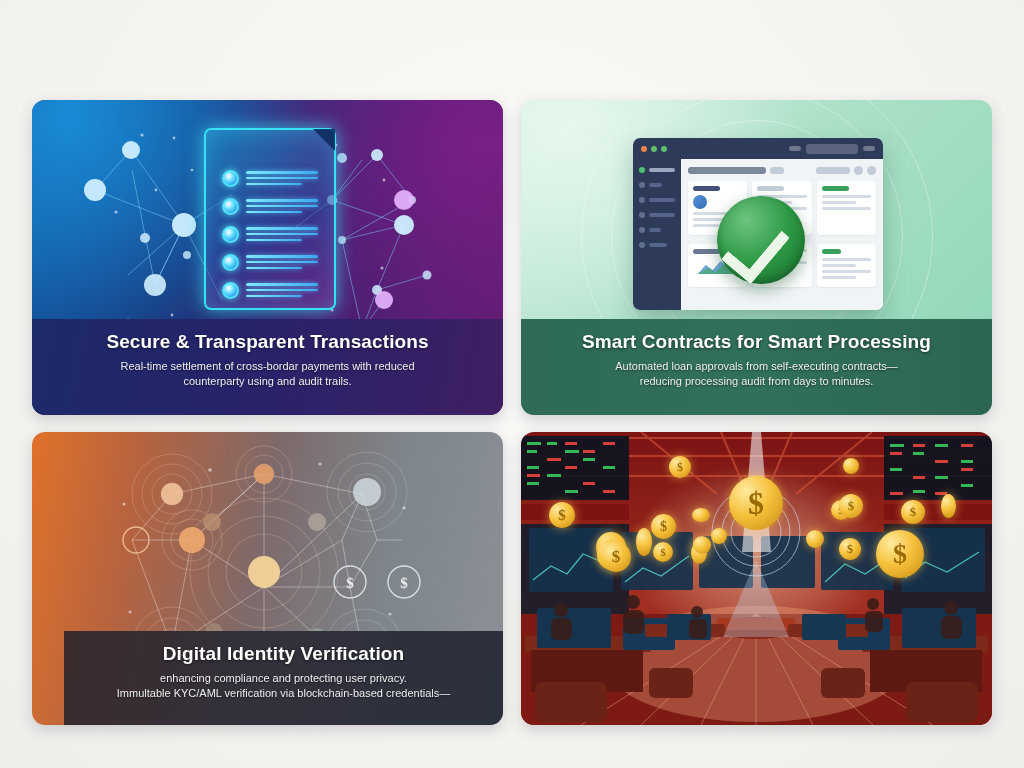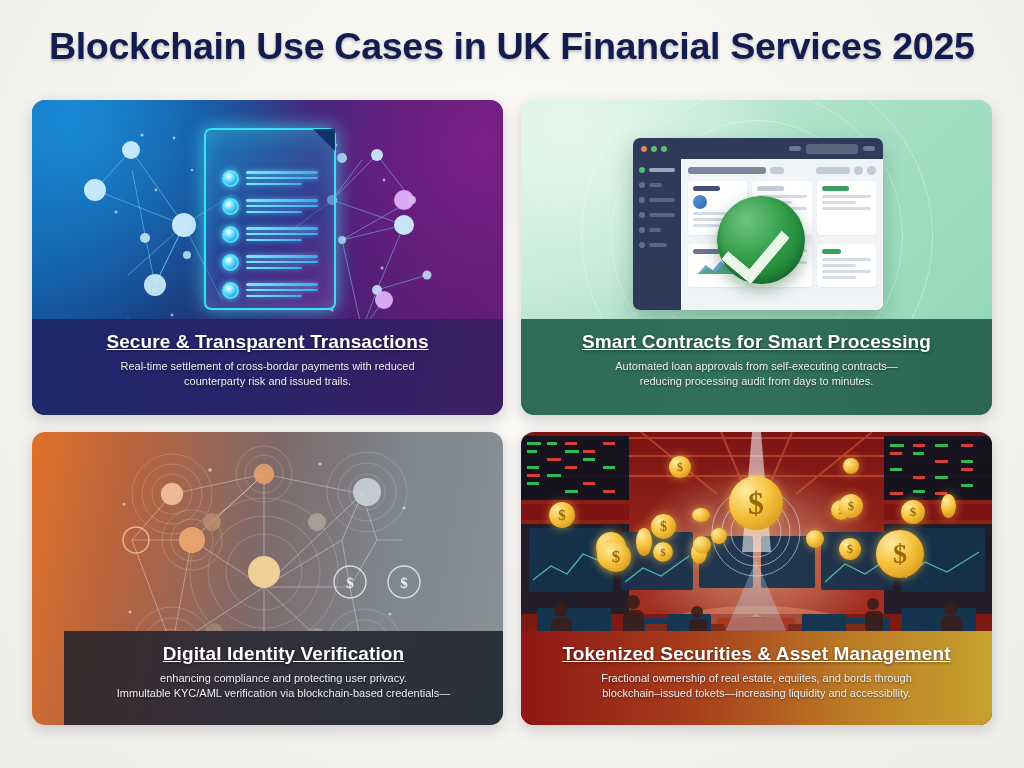--- a/index.html
+++ b/index.html
@@ -66,21 +66,20 @@
     box-sizing: border-box;
   }
   .cap-title {
     font-size: 19px;
     font-weight: bold;
     color: #ffffff;
     text-shadow: 0 1px 3px rgba(0,0,0,.55);
     letter-spacing: .1px;
     margin-bottom: 5px;
     line-height: 1.2;
-    text-decoration: underline;
   }
   .cap-desc {
     font-size: 11px;
     color: #eef0f2;
     text-shadow: 0 1px 2px rgba(0,0,0,.5);
     line-height: 1.38;
   }
 
   
   .c1 .art {
@@ -205,23 +204,20 @@
     box-shadow: 0 0 10px rgba(255,200,70,.6);
     color:#9a6a06; font-weight:bold; text-align:center;
     font-family:"Liberation Serif", serif;
   }
 </style>
 </head>
 <body>
 
 <div class="infographic">
 
-  <div class="title-wrap">
-    <div class="title">Blockchain Use Cases in UK Financial Services 2025</div>
-  </div>
 
   <div class="grid">
 
     <div class="card c1">
       <div class="art">
         <svg class="net" viewBox="0 0 471 315">
           <g stroke="#7fd4ff" stroke-width="0.9" opacity="0.55" fill="none">
             <path d="M99 50 L152 125 M99 50 L63 90 M63 90 L152 125 M152 125 L123 185 M123 185 L152 125
                      M152 125 L96 175 M123 185 L100 70 M152 125 L200 95 M152 125 L190 200
                      M330 60 L300 100 M300 100 L345 55 M345 55 L380 100 M380 100 L310 140
@@ -308,21 +304,21 @@
                   <i></i>
                   <i class="short"></i>
                 </div>
             </div>
           </div>
         </div>
       </div>
       <div class="caption">
         <div class="cap-title">Secure &amp; Transparent Transactions</div>
         <div class="cap-desc">Real-time settlement of cross-bordar payments with reduced</div>
-        <div class="cap-desc">counterparty risk and issued trails.</div>
+        <div class="cap-desc">counterparty using and audit trails.</div>
       </div>
     </div>
 
     <div class="card c2">
       <div class="art">
         <div class="halo" style="left:60px;top:-40px;width:350px;height:350px;"></div>
         <div class="halo" style="left:90px;top:-10px;width:290px;height:290px;"></div>
         <div class="halo" style="left:120px;top:20px;width:230px;height:230px;"></div>
 
         <div class="win">
@@ -653,21 +649,16 @@
         <div class="coin" style="left:318px;top:62px;width:24px;height:24px;font-size:13px;line-height:24px">$</div>
         <div class="coin" style="left:380px;top:68px;width:24px;height:24px;font-size:13px;line-height:24px">$</div>
         <div class="coin" style="left:420px;top:62px;width:15px;height:24px"></div>
         <div class="coin" style="left:285px;top:98px;width:18px;height:18px"></div>
         <div class="coin" style="left:318px;top:106px;width:22px;height:22px;font-size:12px;line-height:22px">$</div>
         <div class="coin" style="left:355px;top:98px;width:48px;height:48px;font-size:28px;line-height:48px">$</div>
         <div class="coin" style="left:322px;top:26px;width:16px;height:16px"></div>
         <div class="coin" style="left:190px;top:96px;width:16px;height:16px"></div>
         <div class="coin" style="left:172px;top:104px;width:18px;height:18px"></div>
       </div>
-      <div class="caption">
-        <div class="cap-title">Tokenized Securities &amp; Asset Management</div>
-        <div class="cap-desc">Fractional owmership of real estate, equiites, and bords through</div>
-        <div class="cap-desc">blockchain–issued tokets—increasing liquidity and accessibllity.</div>
-      </div>
     </div>
 
   </div>
 </div>
 
 </body></html>

